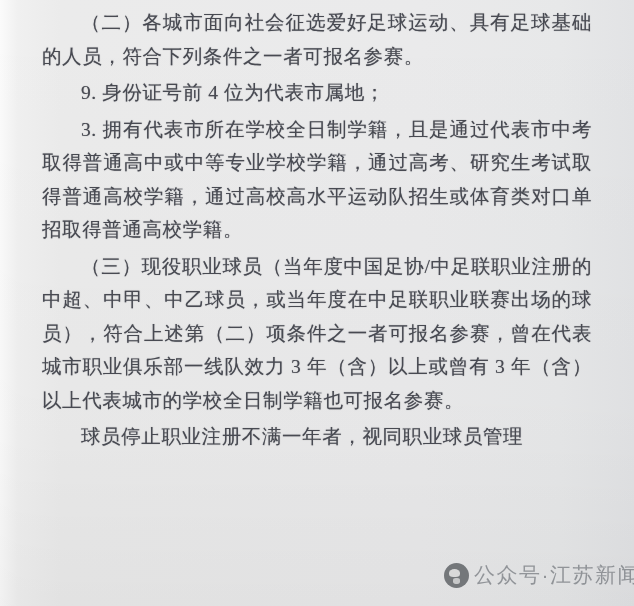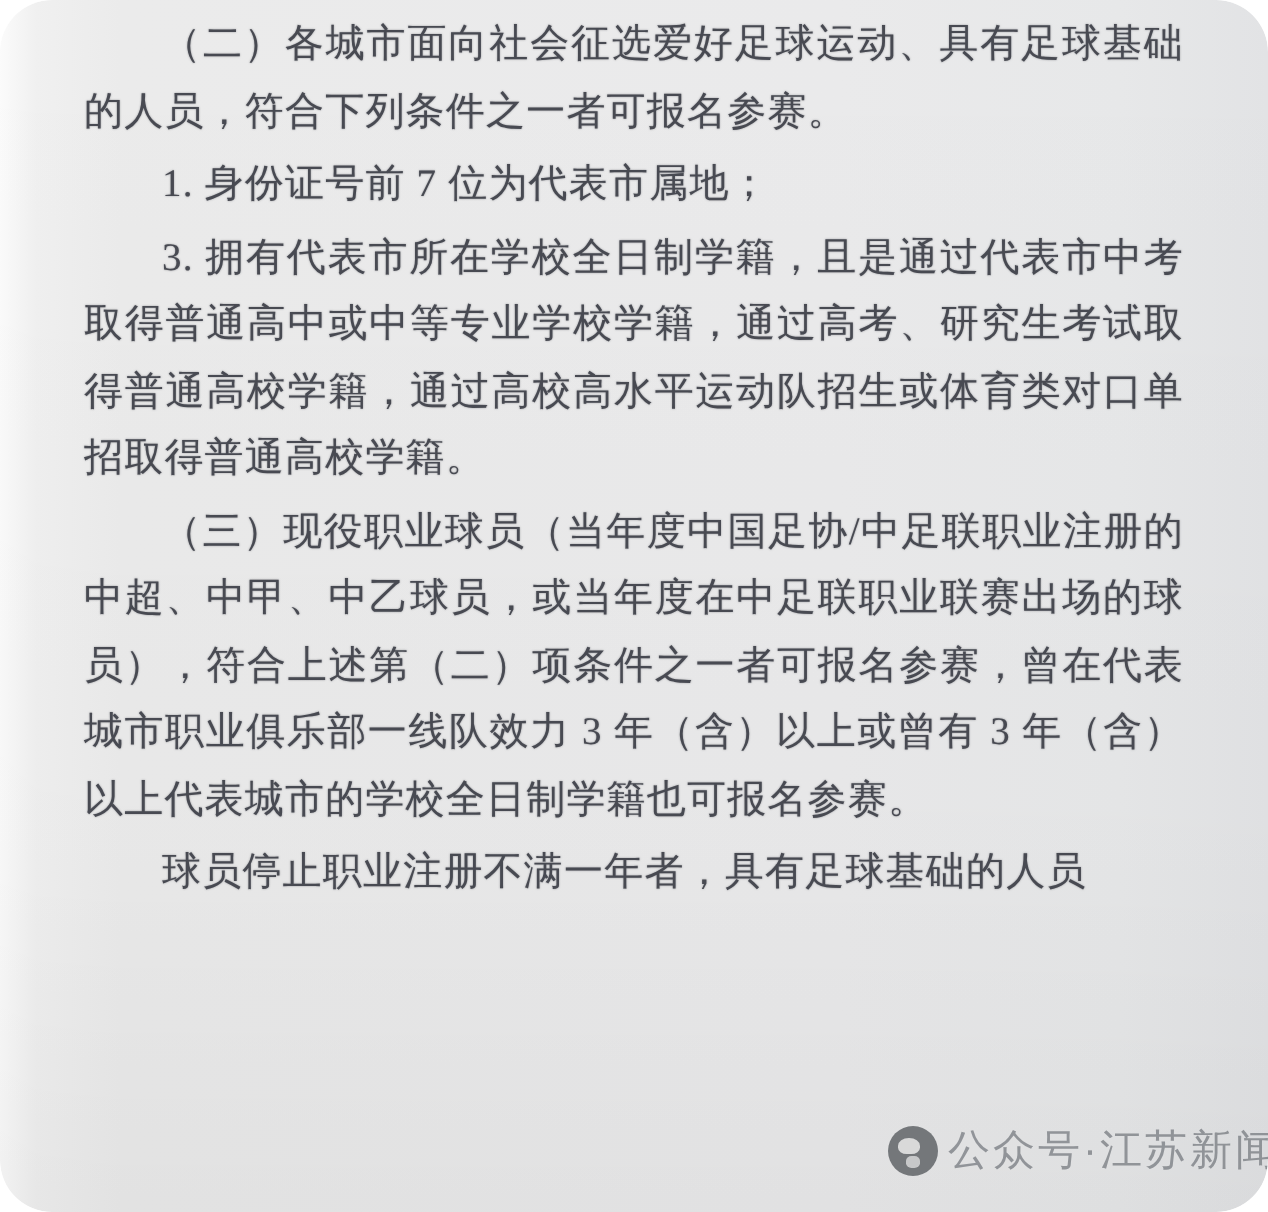--- a/index.html
+++ b/index.html
@@ -1,15 +1,15 @@
 <!DOCTYPE html>
 <html><head>
 <meta charset="utf-8">
 <style>
-  * { margin: 0; padding: 0; box-sizing: border-box; border-radius: 26px; }
+  * { margin: 0; padding: 0; box-sizing: border-box; }
 
   html, body {
     width: 634px;
     height: 606px;
     overflow: hidden;
     font-family: "Liberation Serif", serif;
   }
 
   .photo-page {
     position: relative;
@@ -90,24 +90,24 @@
     font-family: "Liberation Sans", sans-serif;
   }
 </style>
 </head>
 <body>
 
 <div class="photo-page">
 
   <div class="doc-text">
     <p>（二）各城市面向社会征选爱好足球运动、具有足球基础的人员，符合下列条件之一者可报名参赛。</p>
-    <p>1. 身份证号前 7 位为代表市属地；</p>
+    <p>9. 身份证号前 4 位为代表市属地；</p>
     <p>3. 拥有代表市所在学校全日制学籍，且是通过代表市中考取得普通高中或中等专业学校学籍，通过高考、研究生考试取得普通高校学籍，通过高校高水平运动队招生或体育类对口单招取得普通高校学籍。</p>
     <p>（三）现役职业球员（当年度中国足协/中足联职业注册的中超、中甲、中乙球员，或当年度在中足联职业联赛出场的球员），符合上述第（二）项条件之一者可报名参赛，曾在代表城市职业俱乐部一线队效力 3 年（含）以上或曾有 3 年（含）以上代表城市的学校全日制学籍也可报名参赛。</p>
-    <p>球员停止职业注册不满一年者，具有足球基础的人员</p>
+    <p>球员停止职业注册不满一年者，视同职业球员管理</p>
   </div>
 
   <div class="watermark">
     <span class="wm-logo"></span>
     <span class="wm-text">公众号·江苏新闻</span>
   </div>
 
 </div>
 
 </body></html>

